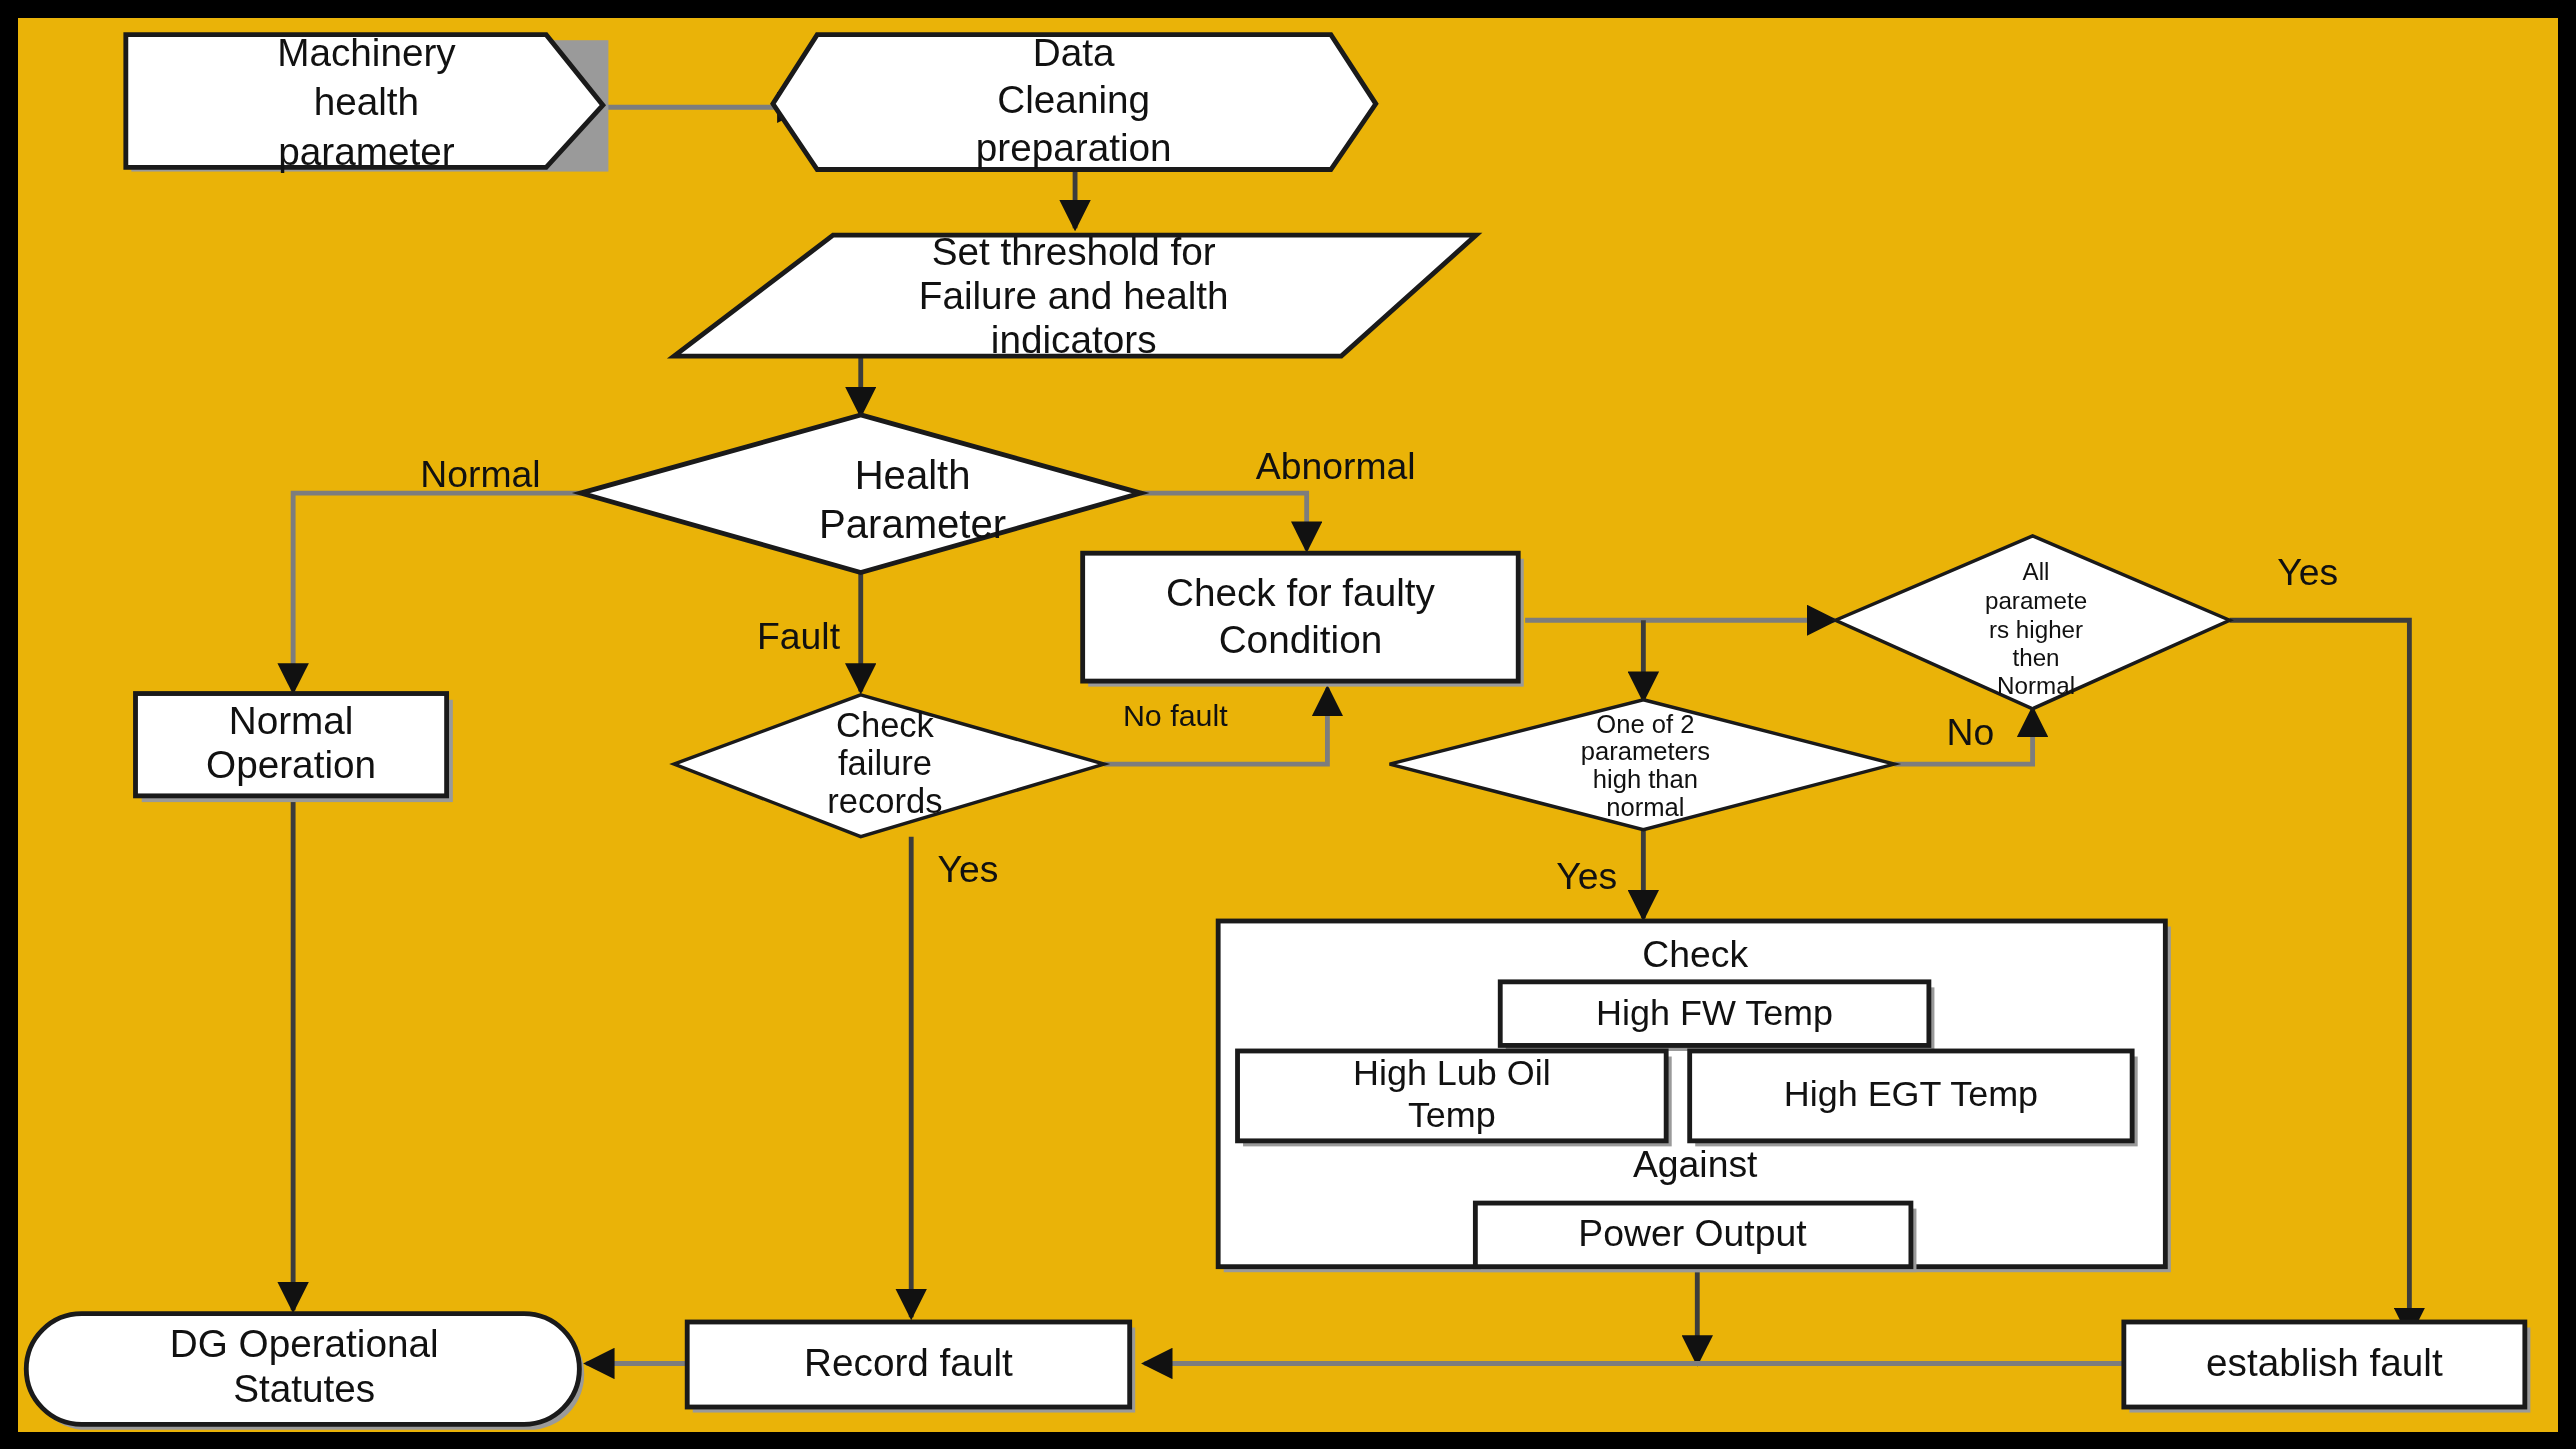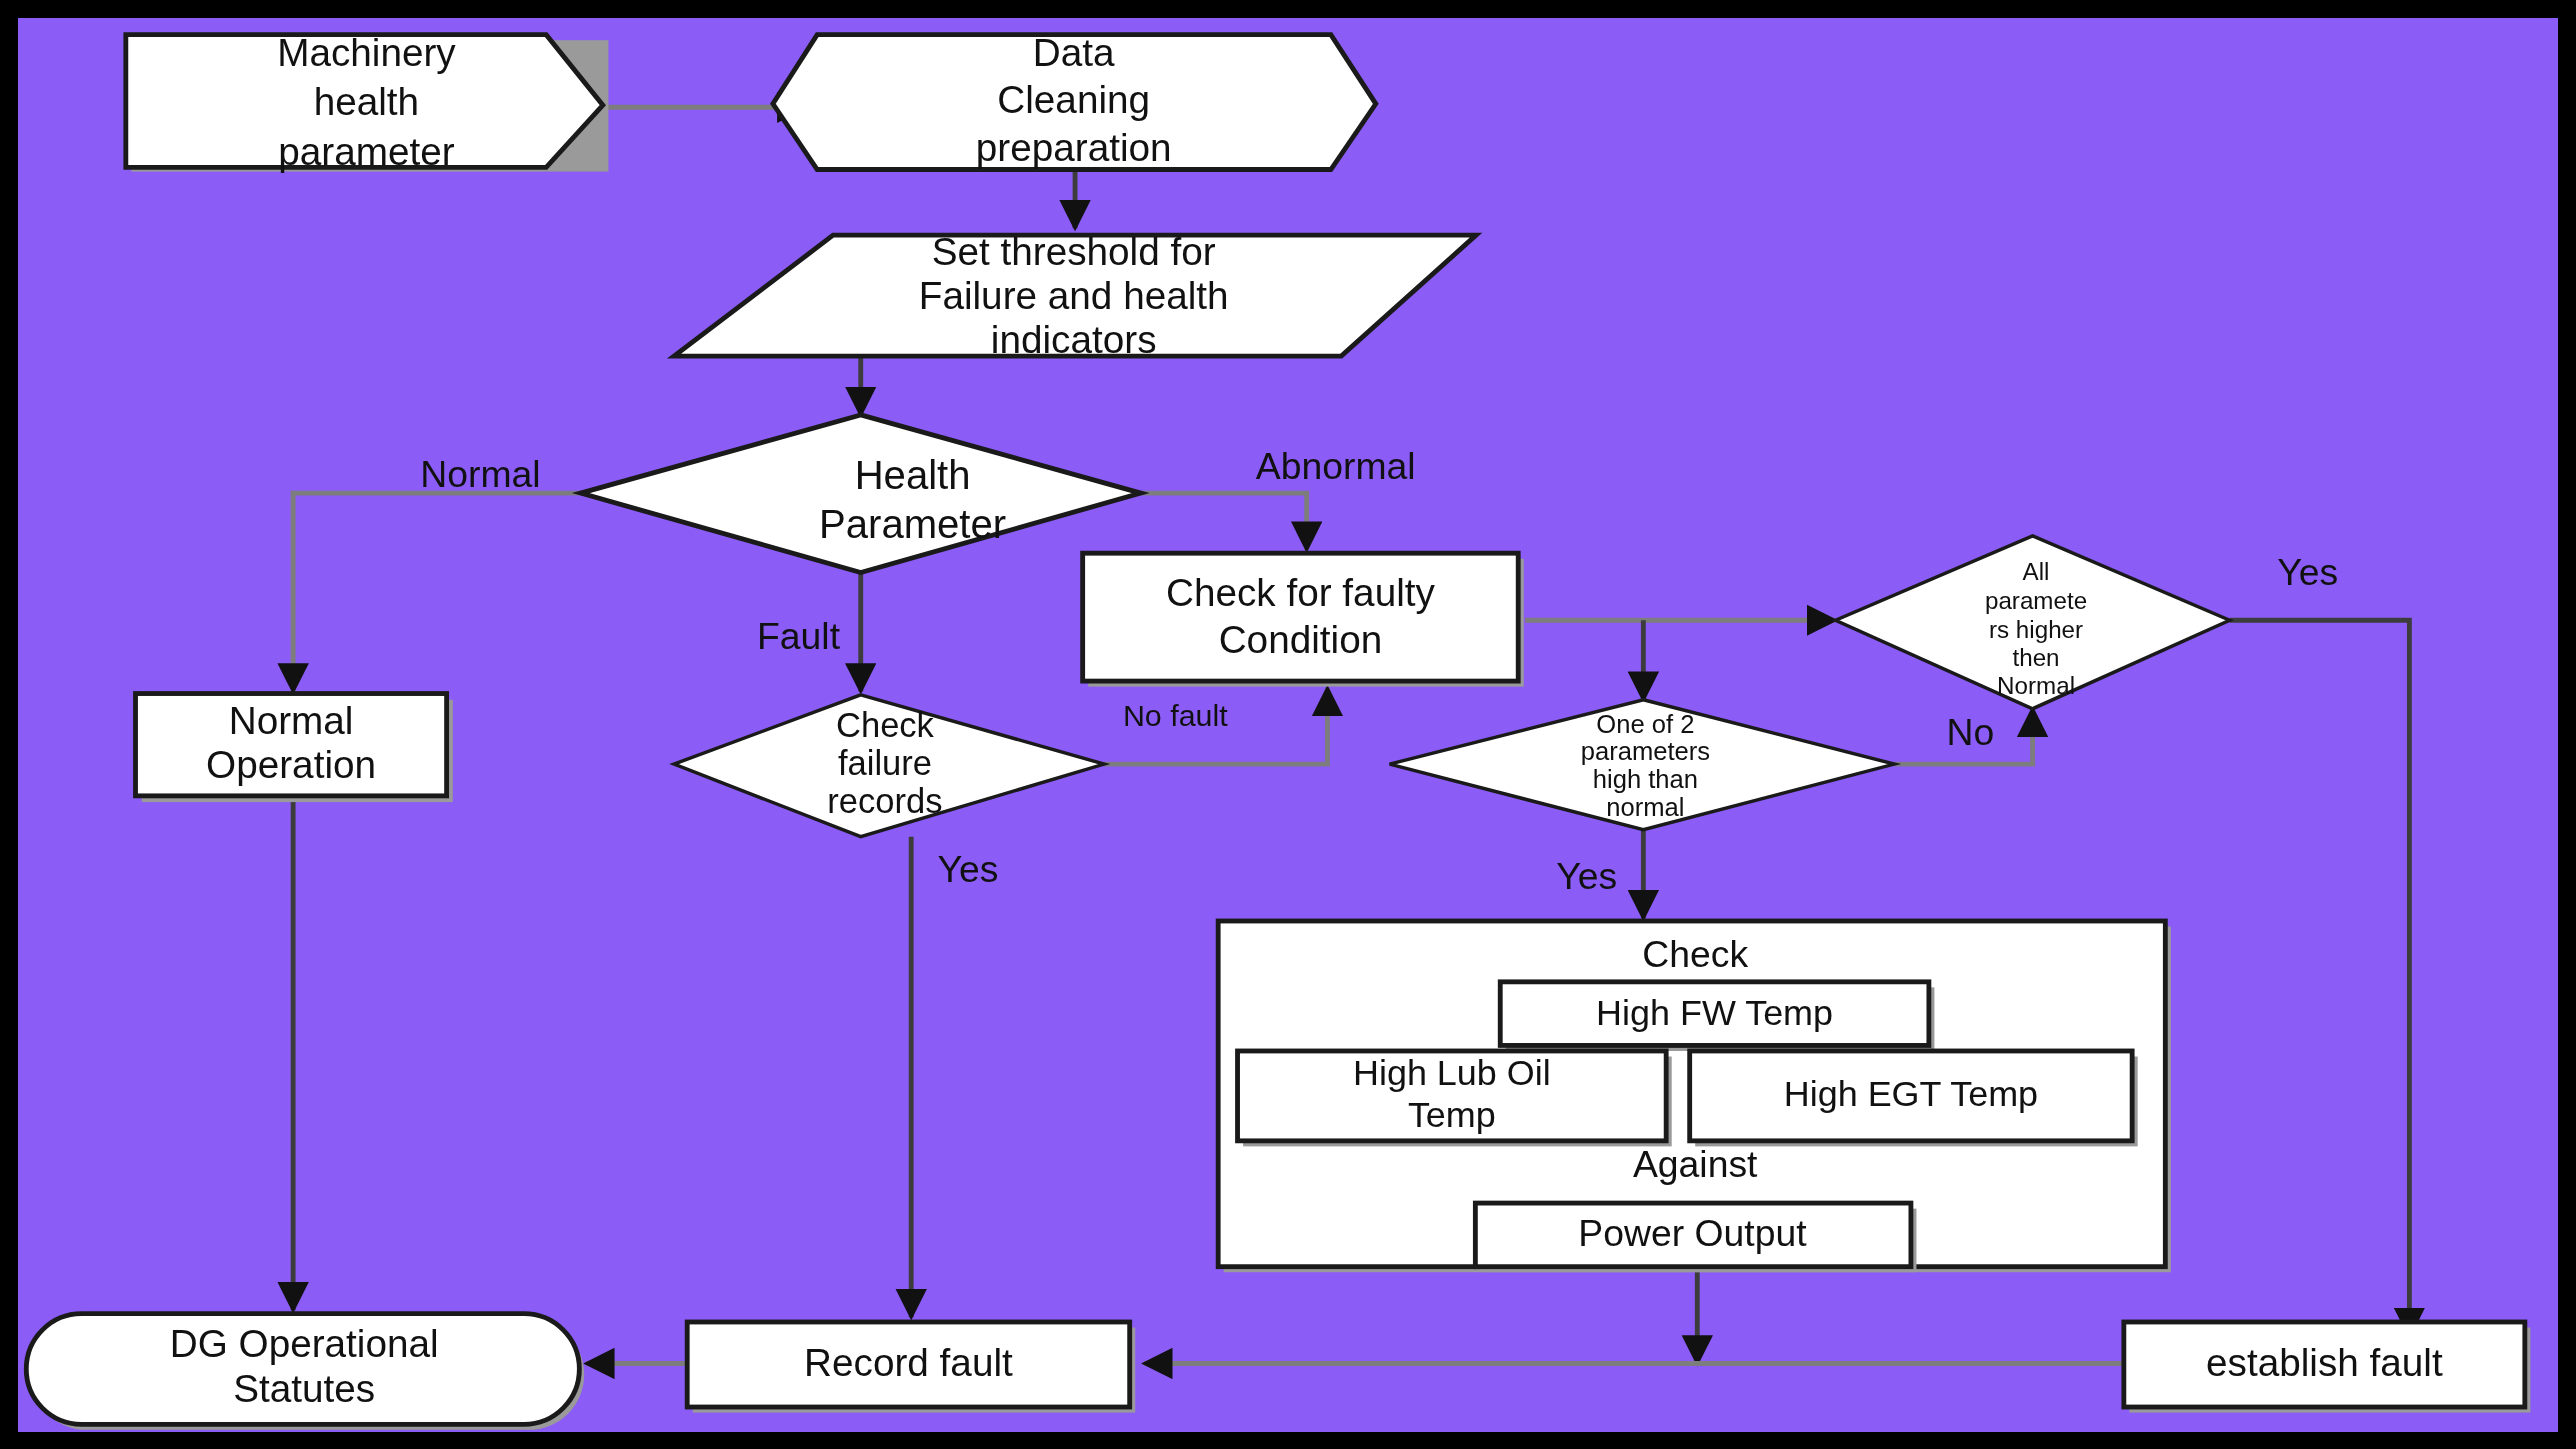--- a/index.html
+++ b/index.html
@@ -1,20 +1,20 @@
 <!DOCTYPE html>
 <html style="font-size:11px"><head>
 <meta charset="utf-8">
 <style>
   html,body{margin:0;padding:0;background:#ffffff;}
   body{font-family:"Liberation Sans", sans-serif;}
   #canvas{
     position:relative;
     width:2576px;height:1450px;
-    background:#8b5cf6;
+    background:#eab308;
     box-sizing:border-box;
     text-align:center;
   }
   #frame{
     position:absolute;
     left:0;top:0;width:2576px;height:1450px;
     border:18px solid #000000;
     box-sizing:border-box;
     pointer-events:none;
   }

